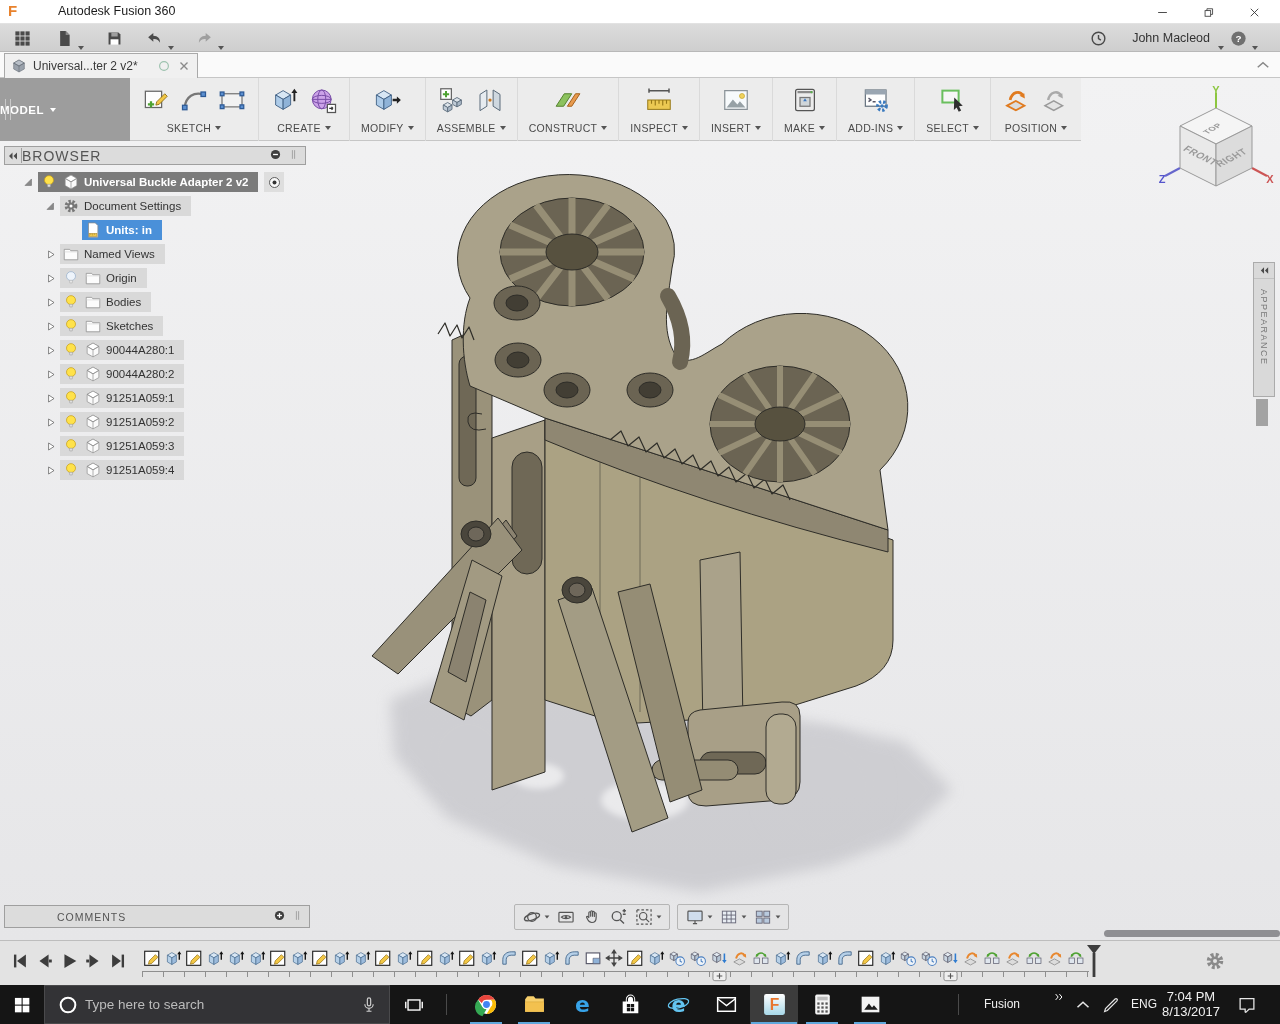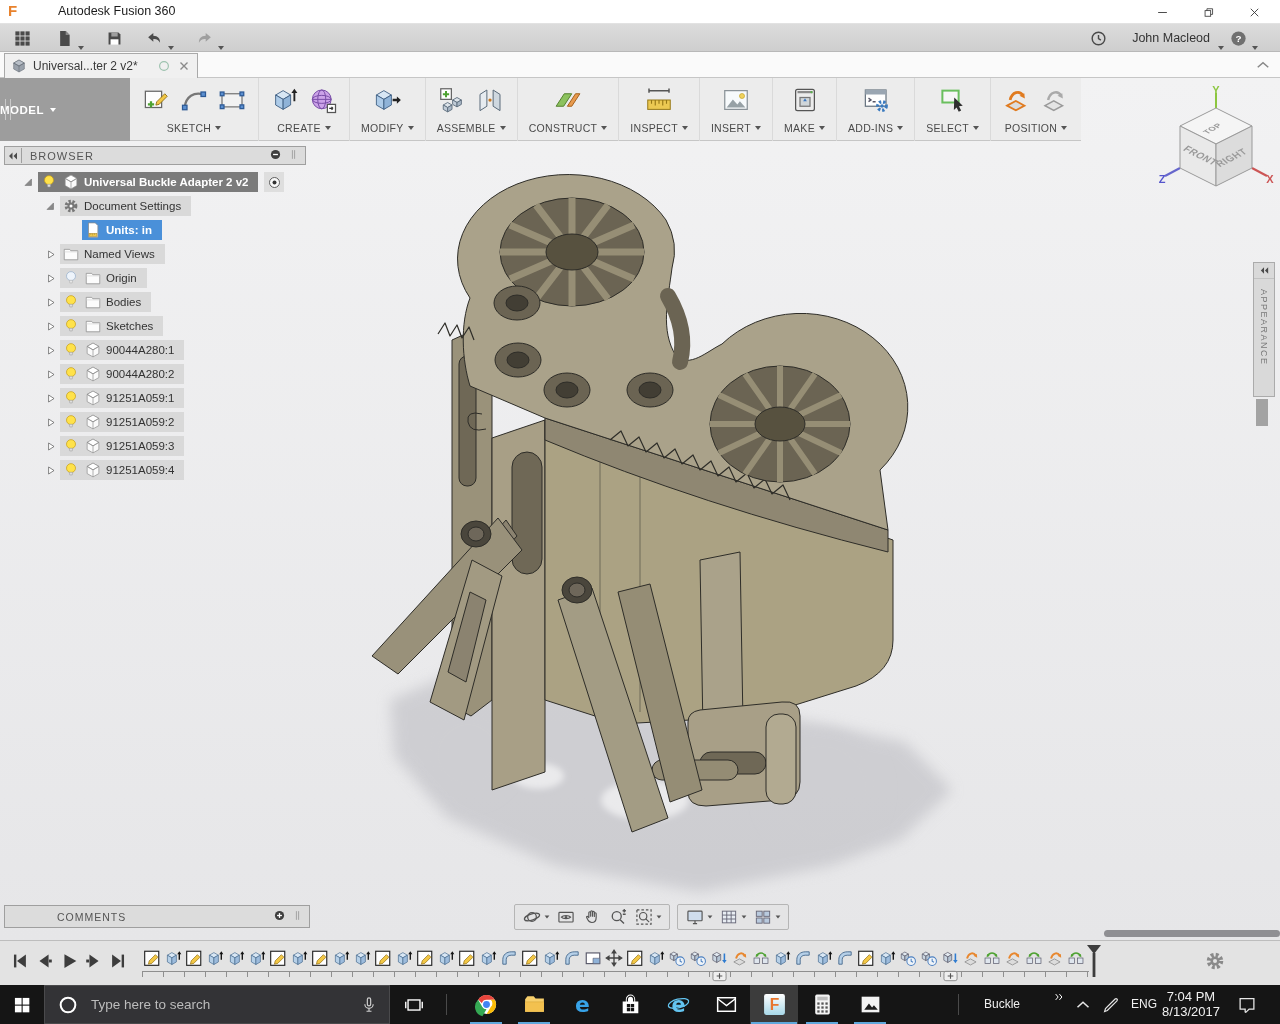--- a/index.html
+++ b/index.html
@@ -45,21 +45,21 @@
   .rlabel { font-size:10.5px; color:#4a4a4a; display:flex; align-items:center; gap:4px; margin-top:3px; letter-spacing:.3px; }
 
   
   #canvas { position:absolute; left:0; top:78px; width:1280px; height:862px; background:linear-gradient(#f2f2f3,#e6e6e8); z-index:1; }
 
   
   #browser-panel { position:absolute; left:4px; top:68px; width:306px; z-index:5; }
   #browser-header { width:302px; height:19px; background:#dcdcdc; border:1px solid #9f9f9f; display:flex; align-items:center; }
   #browser-header .hicon { width:17px; height:15px; border-right:1px solid #9f9f9f; display:flex; align-items:center; justify-content:center; }
   #browser-header .hicon svg { width:12px; height:12px; }
-  #browser-title { font-size:11px; color:#555; letter-spacing:1px; margin-left:8px; flex:1; }
+  #browser-title { font-size:14px; color:#555; letter-spacing:1px; margin-left:0; flex:1; }
   #browser-header .hbtn { width:15px; height:15px; margin-right:3px; }
   #browser-header .hbtn svg { width:13px; height:13px; }
   #browser-rows { margin-top:5px; }
   .brow { height:24px; display:flex; align-items:center; }
   .brow .arrowbox { width:20px; height:20px; flex:0 0 20px; display:flex; align-items:center; justify-content:center; }
   .brow .arrowbox svg { width:13px; height:13px; }
   .bchip { display:inline-flex; align-items:center; height:20px; background:rgba(213,213,213,.85); padding:0 10px 0 2px; }
   .bchip .bicon { width:18px; height:18px; margin-right:4px; display:inline-flex; }
   .bchip .bicon svg { width:18px; height:18px; }
   .bchip .blabel { font-size:11.5px; color:#333; white-space:nowrap; }
@@ -106,21 +106,21 @@
   #tl-playhead { position:absolute; left:1086px; top:4px; width:16px; height:32px; }
   #tl-gear { position:absolute; left:1204px; top:9px; width:22px; height:22px; }
   #tl-gear svg { width:22px; height:22px; }
 
   
   #taskbar { position:absolute; left:0; top:985px; width:1280px; height:39px; background:#151515; z-index:40; }
   #start-btn { position:absolute; left:0; top:0; width:44px; height:39px; display:flex; align-items:center; justify-content:center; }
   #start-btn svg { width:20px; height:20px; }
   #search-box { position:absolute; left:44px; top:0; width:346px; height:39px; background:#333336; border:1px solid #4a4a4c; display:flex; align-items:center; }
   #search-box .ring { width:22px; height:22px; margin-left:12px; }
-  #search-placeholder { font-size:13.5px; color:#bcbcbc; margin-left:12px; flex:1; }
+  #search-placeholder { font-size:13.5px; color:#bcbcbc; margin-left:6px; flex:1; }
   #search-box .mic { width:20px; height:20px; margin-right:10px; }
   #task-view { position:absolute; left:392px; top:0; width:44px; height:39px; display:flex; align-items:center; justify-content:center; }
   #task-view svg { width:22px; height:22px; }
   .tb-divider { position:absolute; top:9px; width:1px; height:21px; background:#4a4a4a; }
   .tb-app { position:absolute; top:0; width:48px; height:39px; display:flex; align-items:center; justify-content:center; }
   .tb-app svg { width:25px; height:25px; }
   .tb-app.active { background:#3c3c3c; }
   .tb-underline { position:absolute; bottom:0; left:8px; width:32px; height:2px; background:#5fa8dc; }
   .tb-app.active .tb-underline { left:1px; width:46px; }
   #tray-desktop { position:absolute; left:984px; top:12px; font-size:12px; color:#f0f0f0; }
@@ -1599,21 +1599,21 @@
         <span style="width: 25px; height: 25px; display: inline-flex;">
           <svg viewBox="0 0 24 24" width="100%" height="100%">
             <rect x="3.5" y="4.5" width="17" height="15" fill="#f2f2f2"></rect>
             <path d="M6 17l4.5-6 3 3.8 1.8-2.2L19 17z" fill="#1b1b1b"></path>
           </svg>
         </span>
         <span class="tb-underline"></span>
       </div>
     </div>
   <div class="tb-divider" style="left:958px"></div>
-  <div id="tray-desktop">Buckle</div>
+  <div id="tray-desktop">Fusion</div>
   <div id="tray-chev">
       <svg viewBox="0 0 24 24">
         <path d="M4 5l6 7-6 7M13 5l6 7-6 7" stroke="#fff" stroke-width="2.4" fill="none"></path>
       </svg>
     </div>
   <div class="tray-ico" style="left:1072px">
       <svg viewBox="0 0 24 24">
         <path d="M6 14.5l6-5.5 6 5.5" fill="none" stroke="#e6e6e6" stroke-width="1.7"></path>
       </svg>
     </div>

